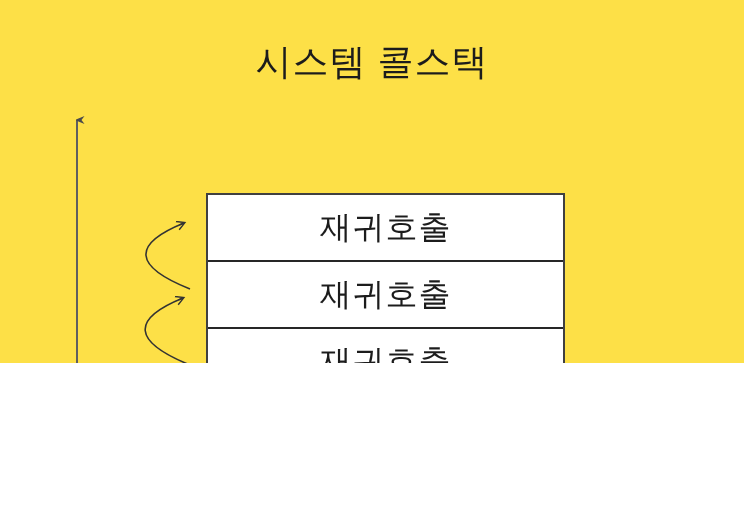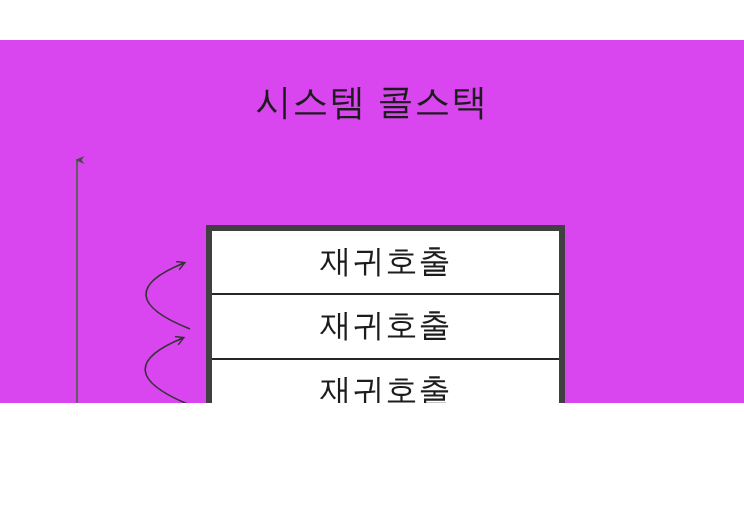--- a/index.html
+++ b/index.html
@@ -5,23 +5,22 @@
   html, body {
     margin: 0;
     padding: 0;
     background: #ffffff;
     font-family: "Liberation Sans", "DejaVu Sans", sans-serif;
   }
   .canvas {
     position: relative;
     width: 744px;
     height: 363px;
-    background: #d946ef;
+    background: #fde047;
     overflow: hidden;
-    margin-top: 40px;
   }
   .diagram-title {
     position: absolute;
     left: 0;
     top: 38px;
     width: 744px;
     text-align: center;
     font-size: 36px;
     font-weight: 400;
     color: #1c1c1c;
@@ -30,24 +29,24 @@
   .arrow-layer {
     position: absolute;
     left: 0;
     top: 0;
     width: 744px;
     height: 518px;
   }
   .stack-box {
     position: absolute;
     left: 206px;
-    top: 185px;
+    top: 193px;
     width: 359px;
     height: 203px;
-    border: 6px solid #404040;
+    border: 2px solid #404040;
     box-sizing: border-box;
     display: flex;
     flex-direction: column;
     background: #ffffff;
   }
   .stack-frame {
     flex: 1 1 0;
     display: flex;
     align-items: center;
     justify-content: center;

